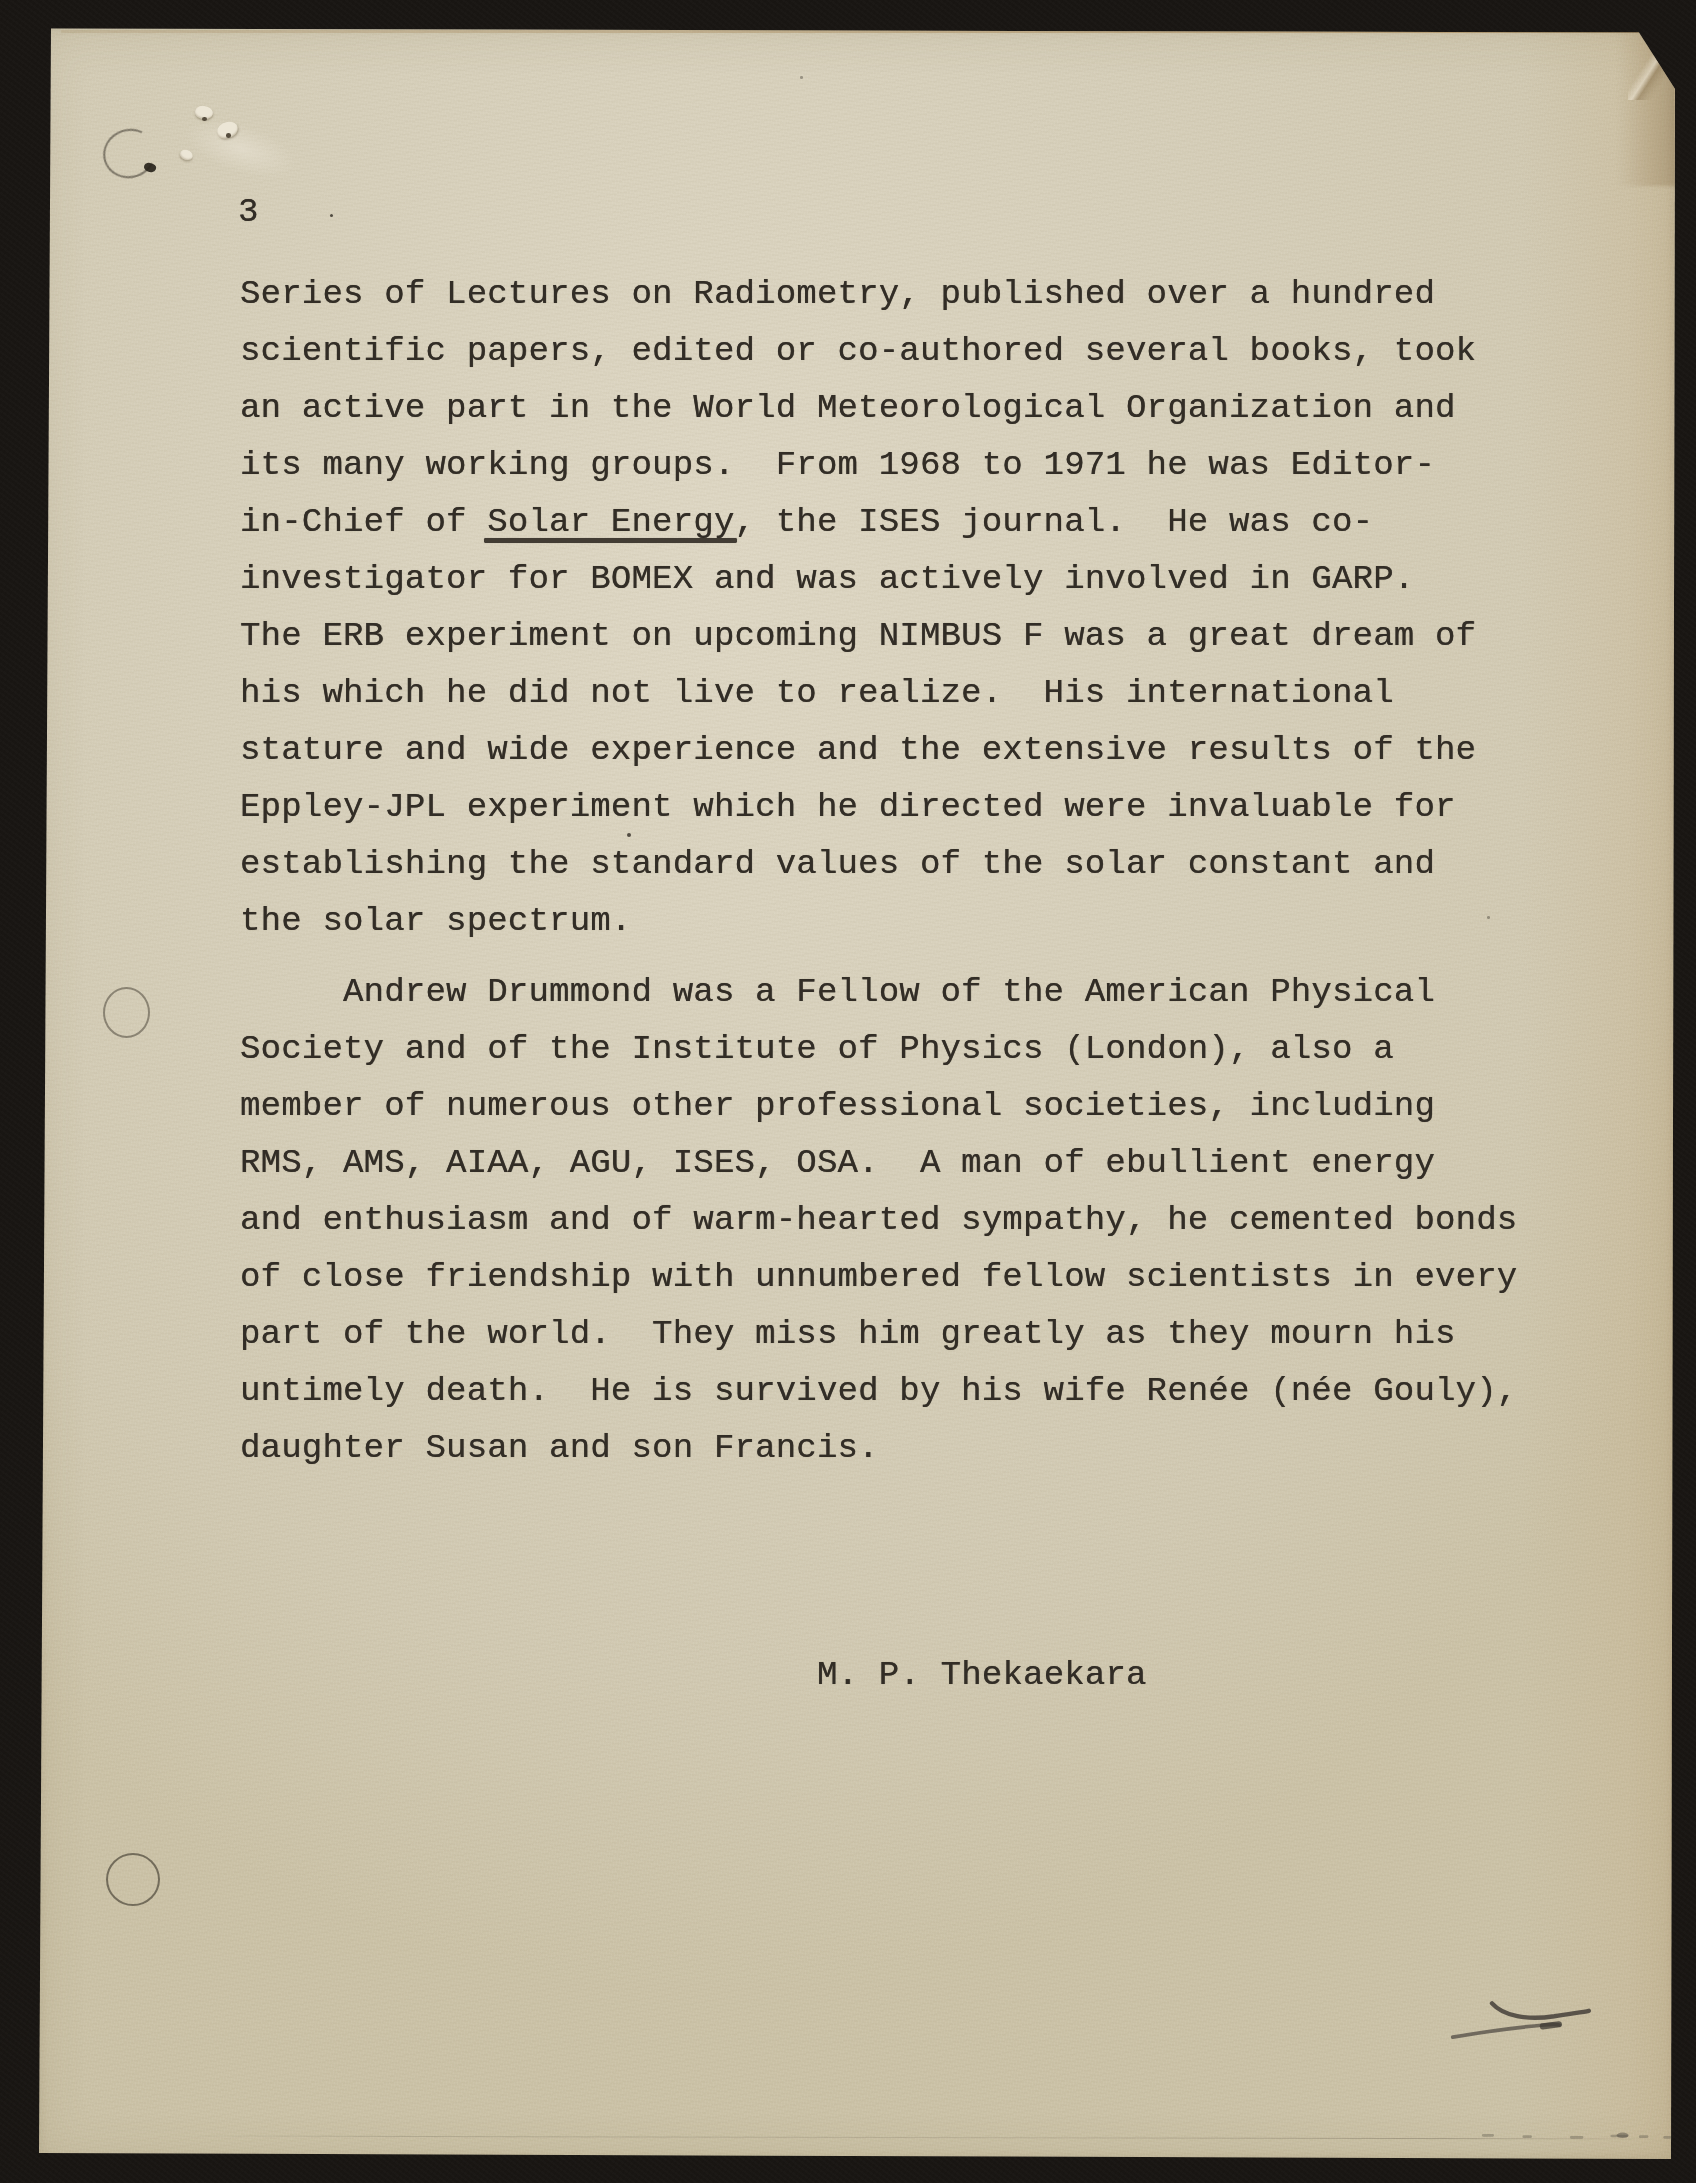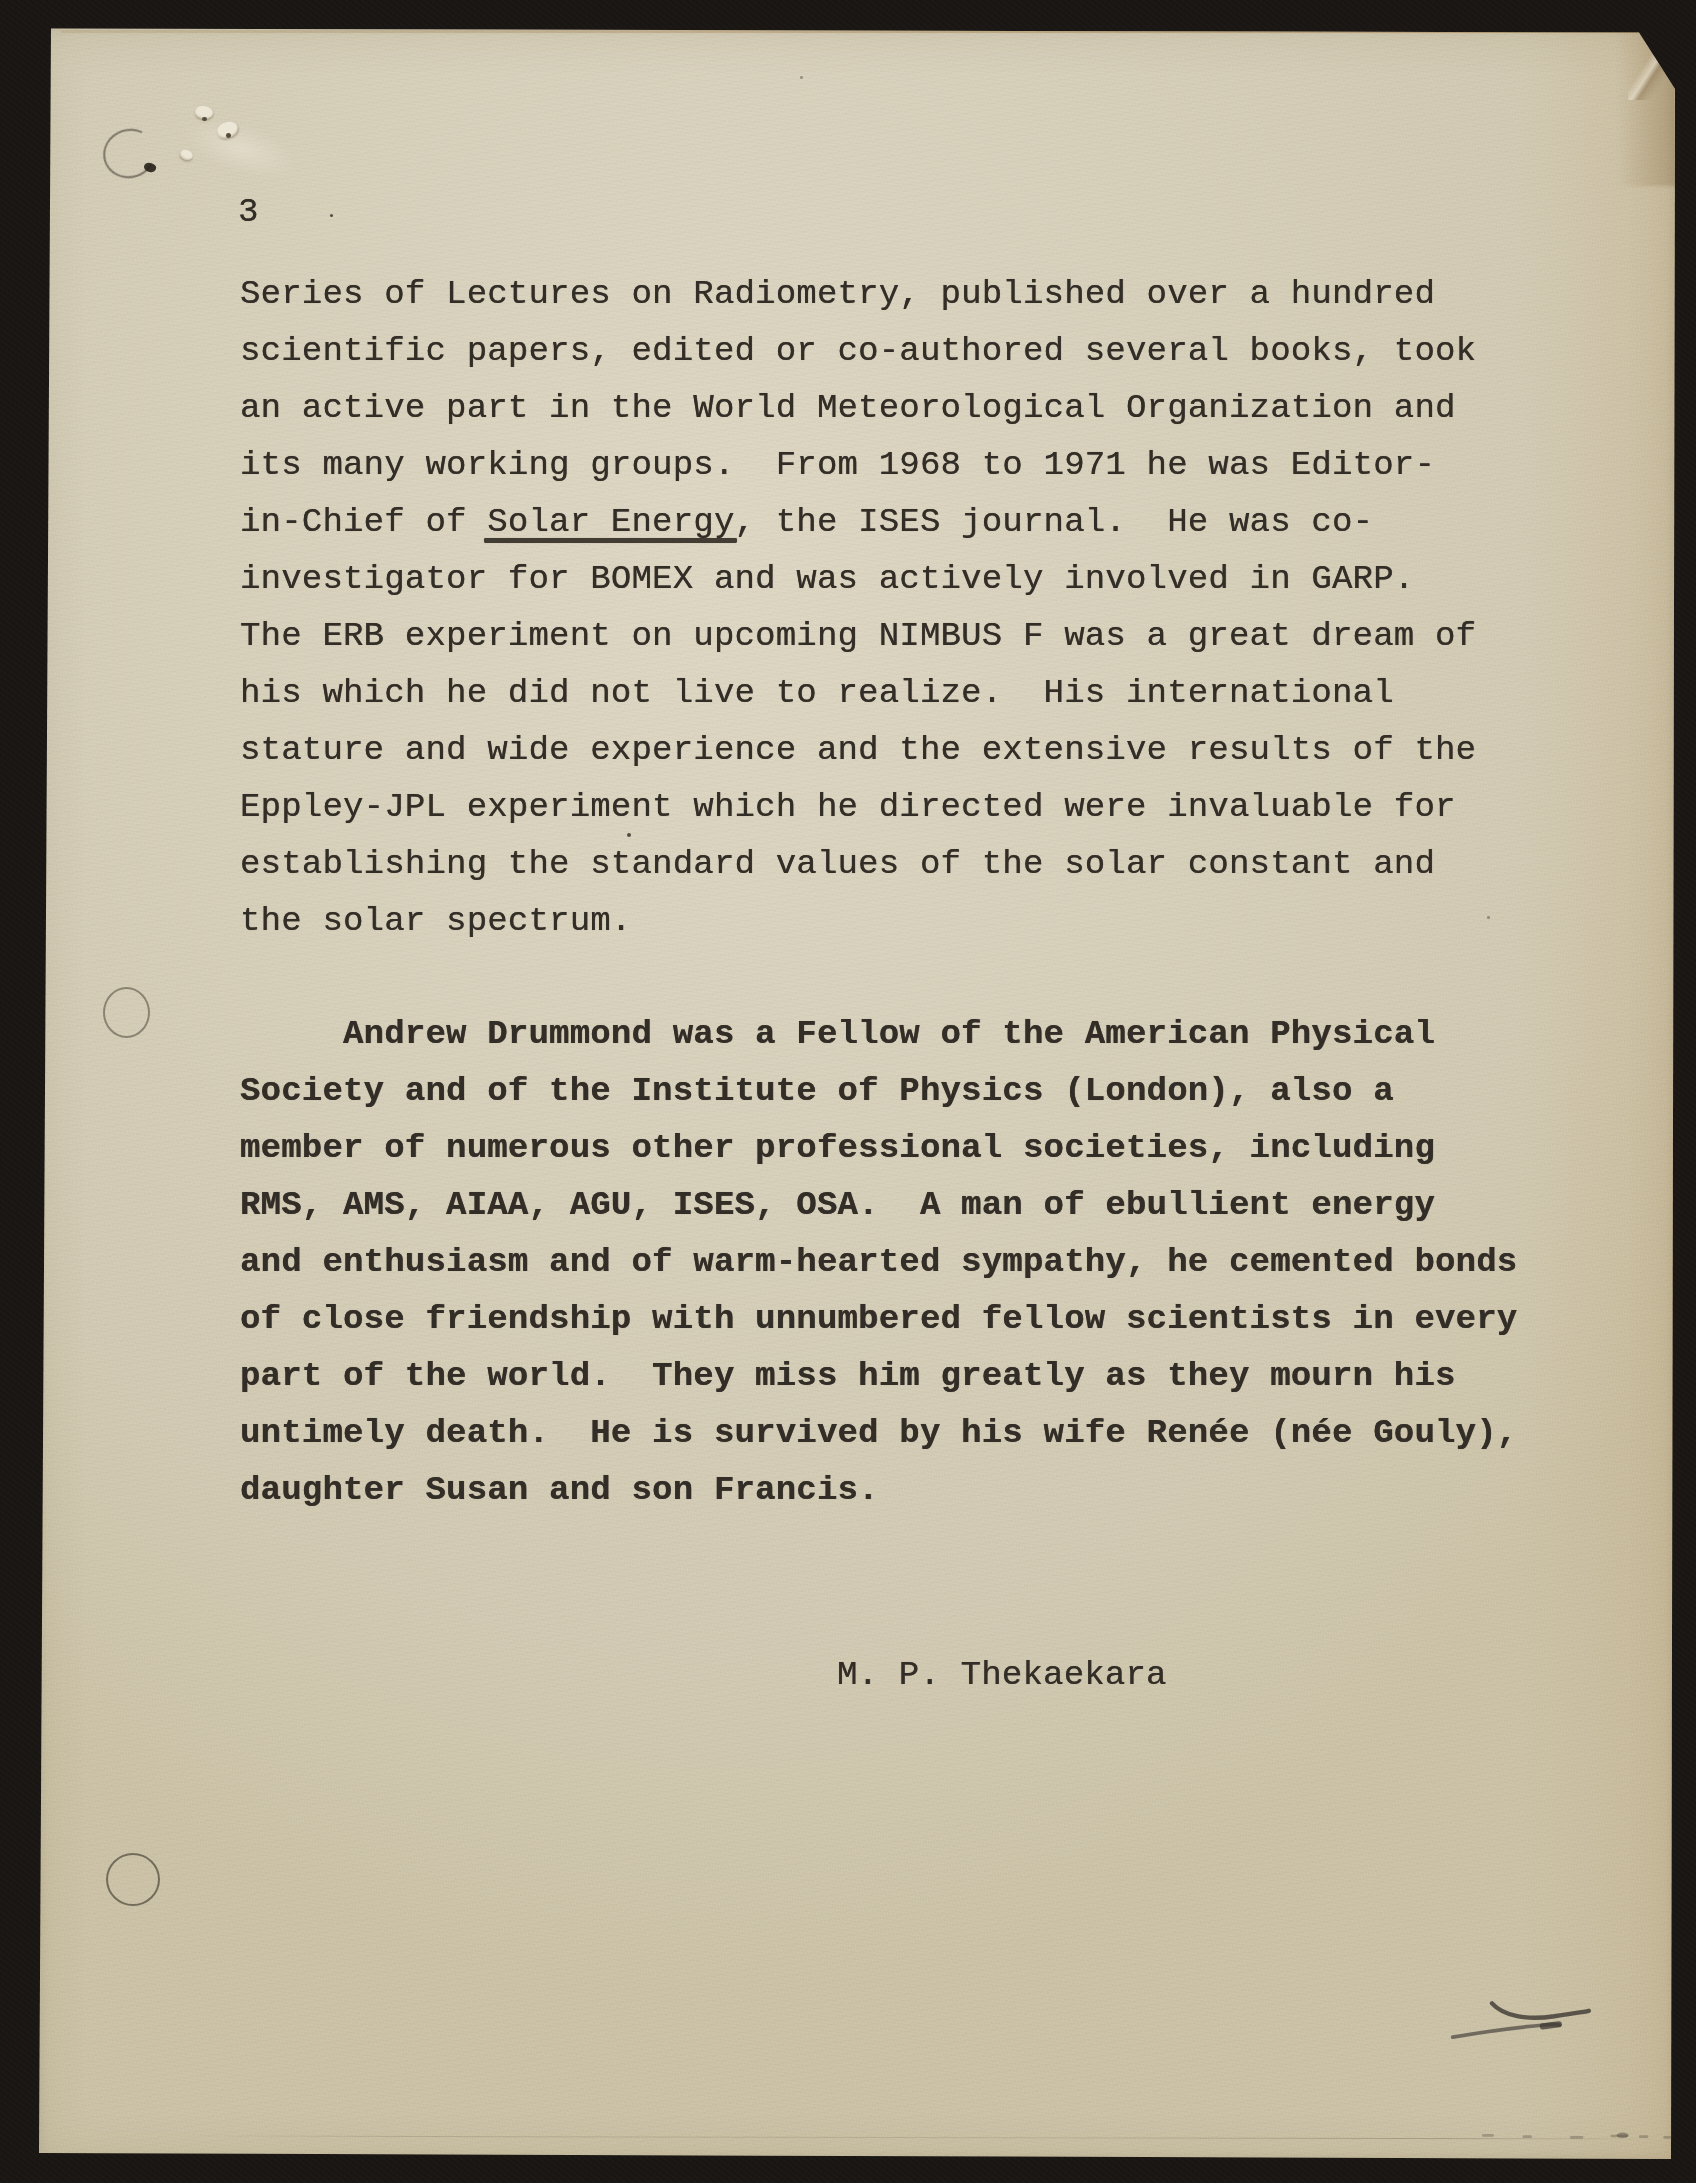--- a/index.html
+++ b/index.html
@@ -50,22 +50,22 @@
   
   .typew{
     position:absolute;
     color:#322d26;
     font-size:34px; line-height:57px; letter-spacing:0.2px;
     white-space:pre;
     text-shadow: 0 0 0.7px rgba(50,45,38,.45), 0.3px 0.2px 0 rgba(50,45,38,.55);
   }
   .pgnum{ left:238px; top:184px; }
   .para1{ left:240px; top:266px;font-family:Liberation Mono, monospace; }
-  .para2{ left:240px; top:1006px;font-weight:bold; }
-  .sig  { left:817px; top:1647px;margin-left:20px; }
+  .para2{ left:240px; top:964px; }
+  .sig  { left:817px; top:1647px; }
   .underline-mark{
     position:absolute; left:484px; top:538px; width:253px; height:4.7px;
     background:rgba(44,39,32,.88); border-radius:1.4px;
     box-shadow:0 0 0.7px rgba(44,39,32,.6);
   }
   
   .hole{
     position:absolute; border-radius:50%;
     border:2.7px solid rgba(58,52,42,.55);
     filter:blur(0.3px);

